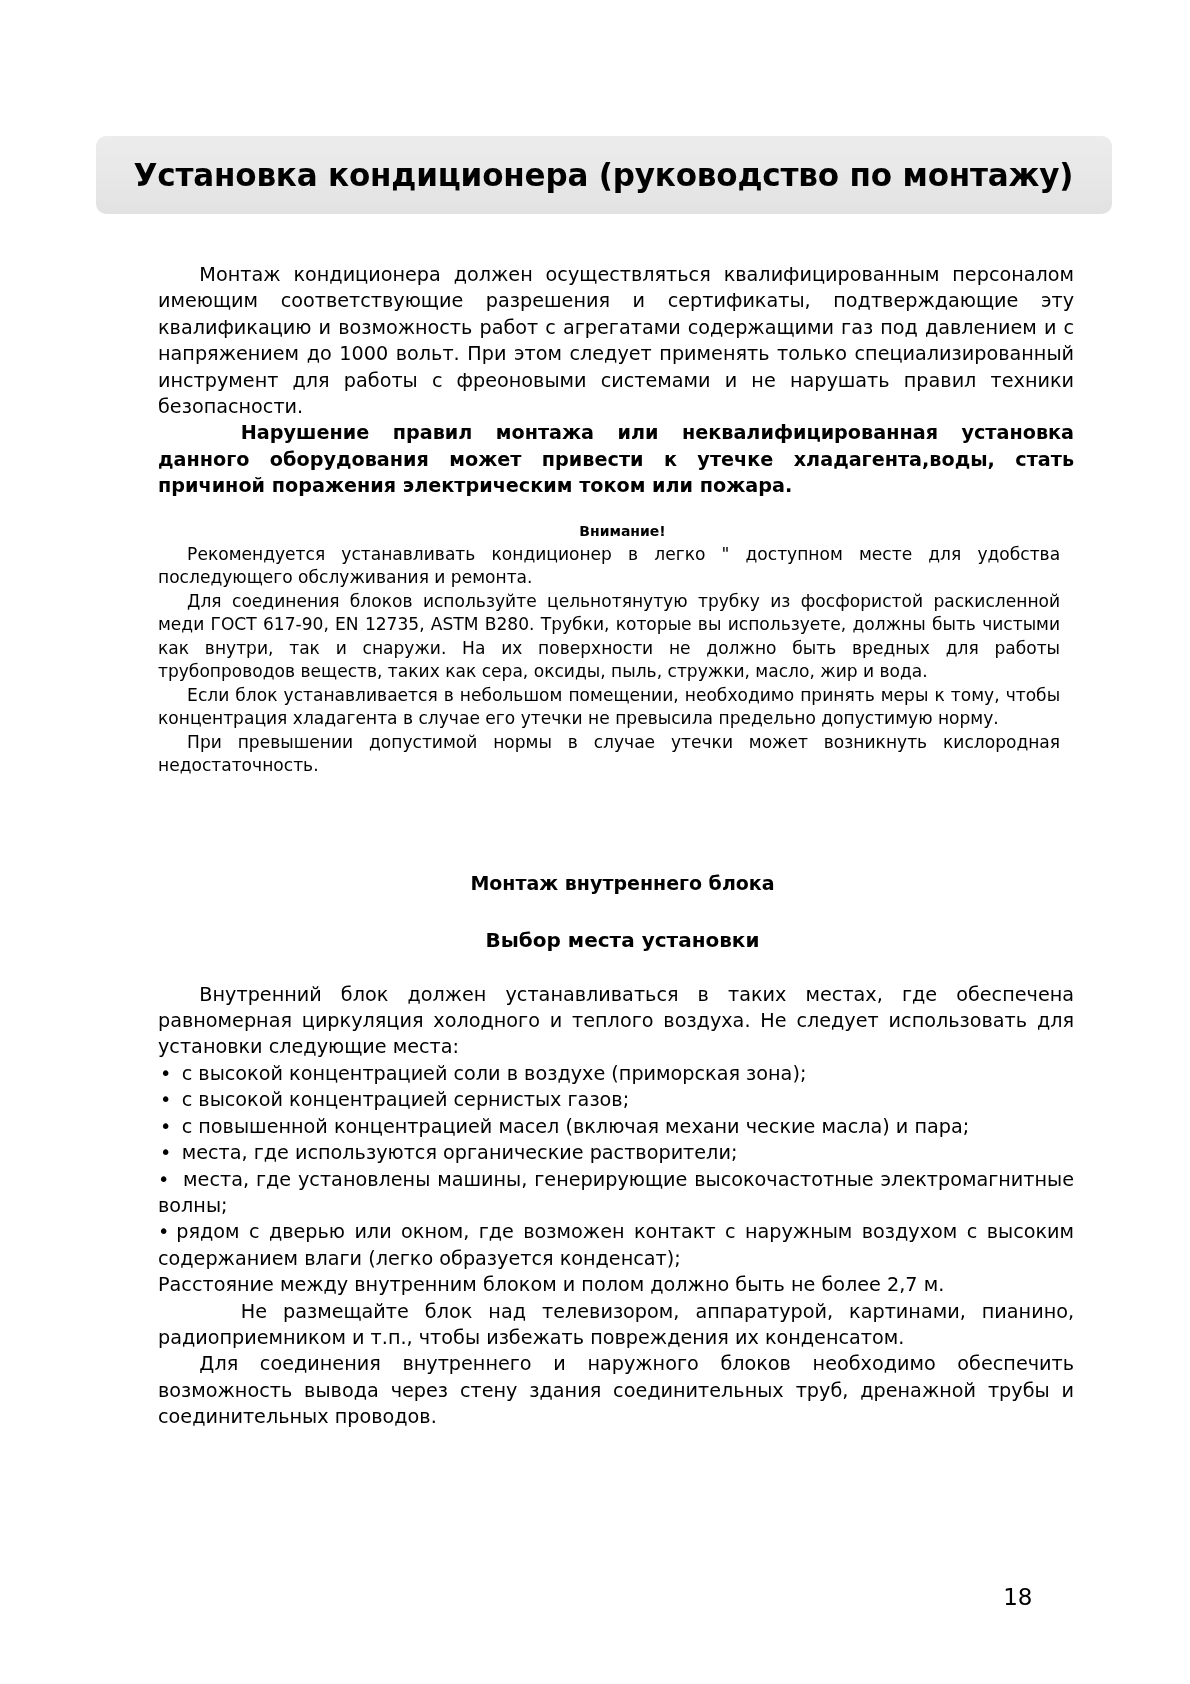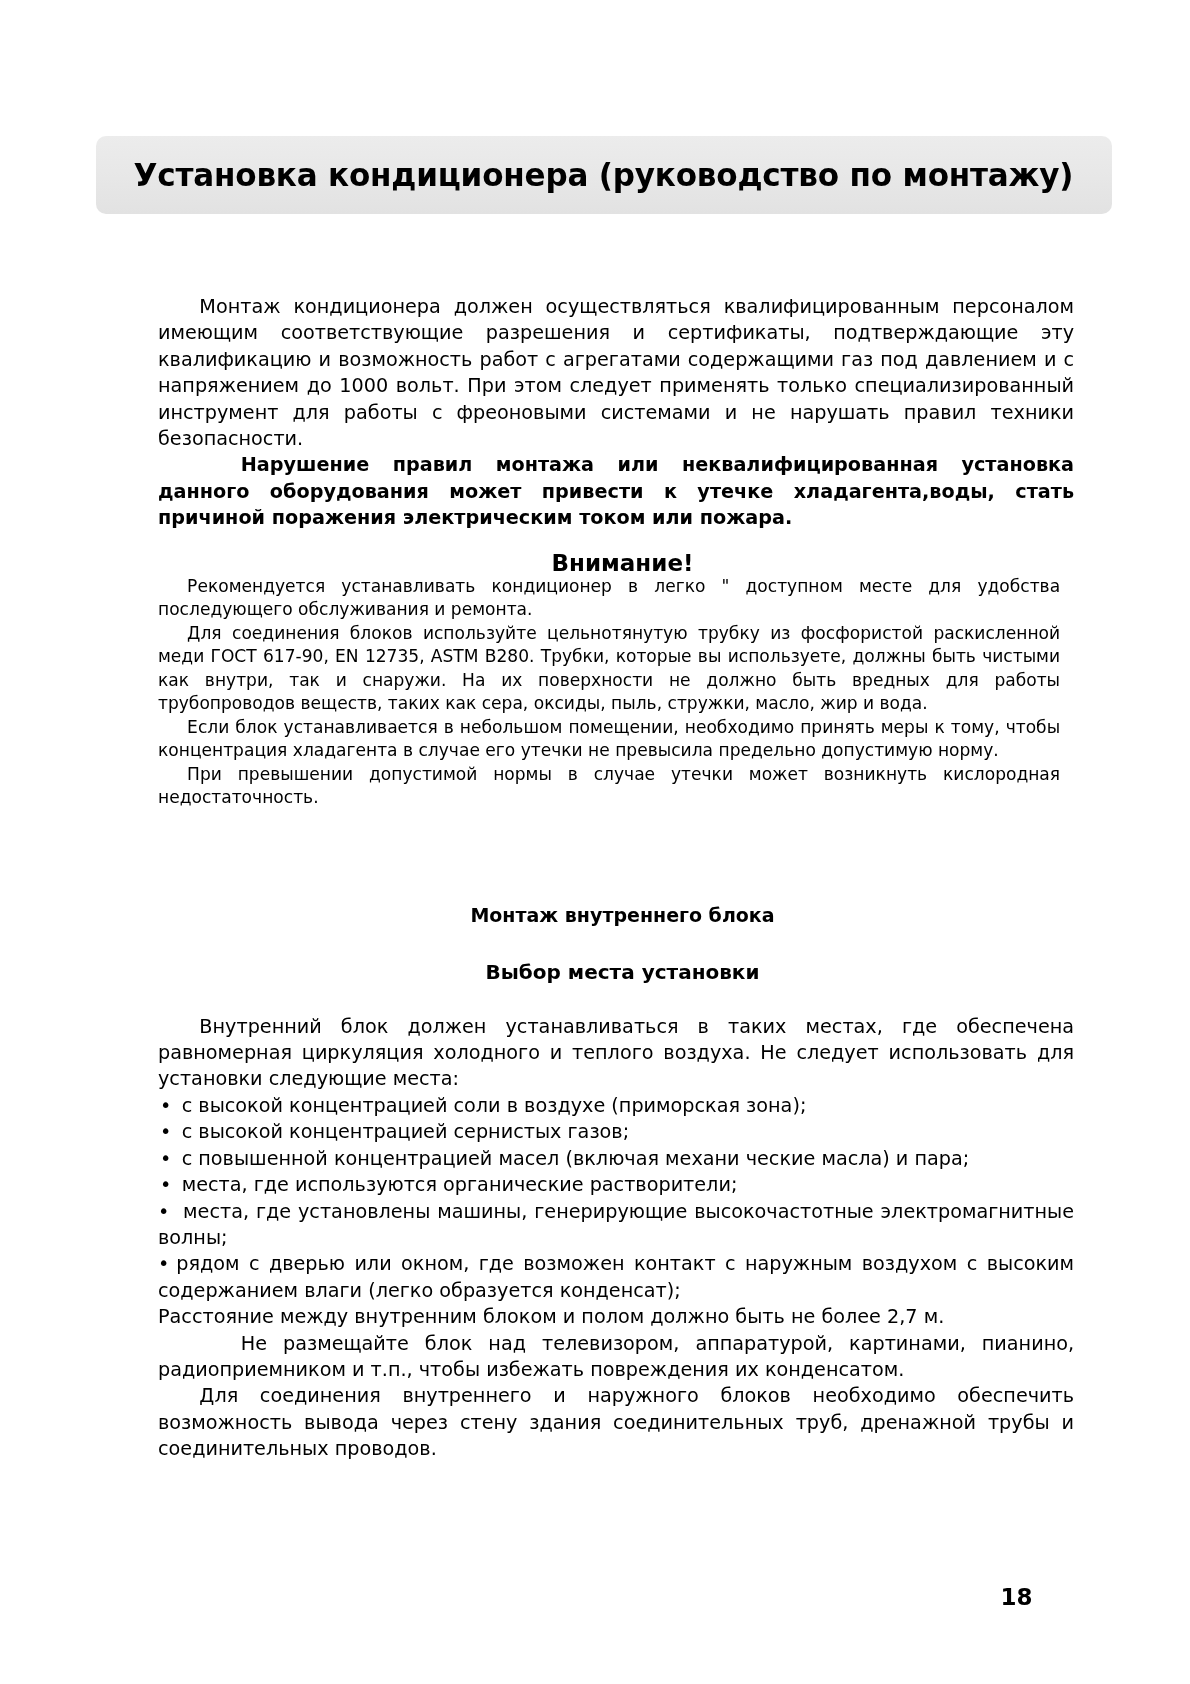--- a/index.html
+++ b/index.html
@@ -44,21 +44,20 @@
     white-space: nowrap;
     transform: scaleX(0.97);
   }
 
   
   .content {
     position: absolute;
     left: 104px;
     top: 262px;
     width: 930px;
-    margin-top: 32px;
   }
 
   p {
     margin: 0;
     padding: 0;
   }
 
   
   .para {
     font-size: 19.5px;
@@ -92,21 +91,21 @@
   }
   .small-block p {
     text-align: justify;
   }
   .small-block p.indent {
     text-indent: 30px;
   }
 
   .attention {
     text-align: center;
-    font-size: 23px;
+    font-size: 14px;
     font-weight: bold;
     line-height: 23px;
   }
 
   
   .h-section {
     text-align: center;
     font-size: 19px;
     font-weight: bold;
     line-height: 30px;
@@ -149,21 +148,21 @@
   .sp-20 { height: 20px; }
   .sp-28 { height: 28px; }
   .sp-62 { height: 62px; }
 
   
   .page-number {
     position: absolute;
     right: 104px;
     bottom: 74px;
     font-size: 23px;
-    font-weight: bold;
+    font-weight: normal;
     color: #000000;
   }
 </style>
 </head>
 <body>
 
 <div class="page">
 
   <div class="title-banner">
     <div class="title-banner-text">Установка кондиционера (руководство по монтажу)</div>

